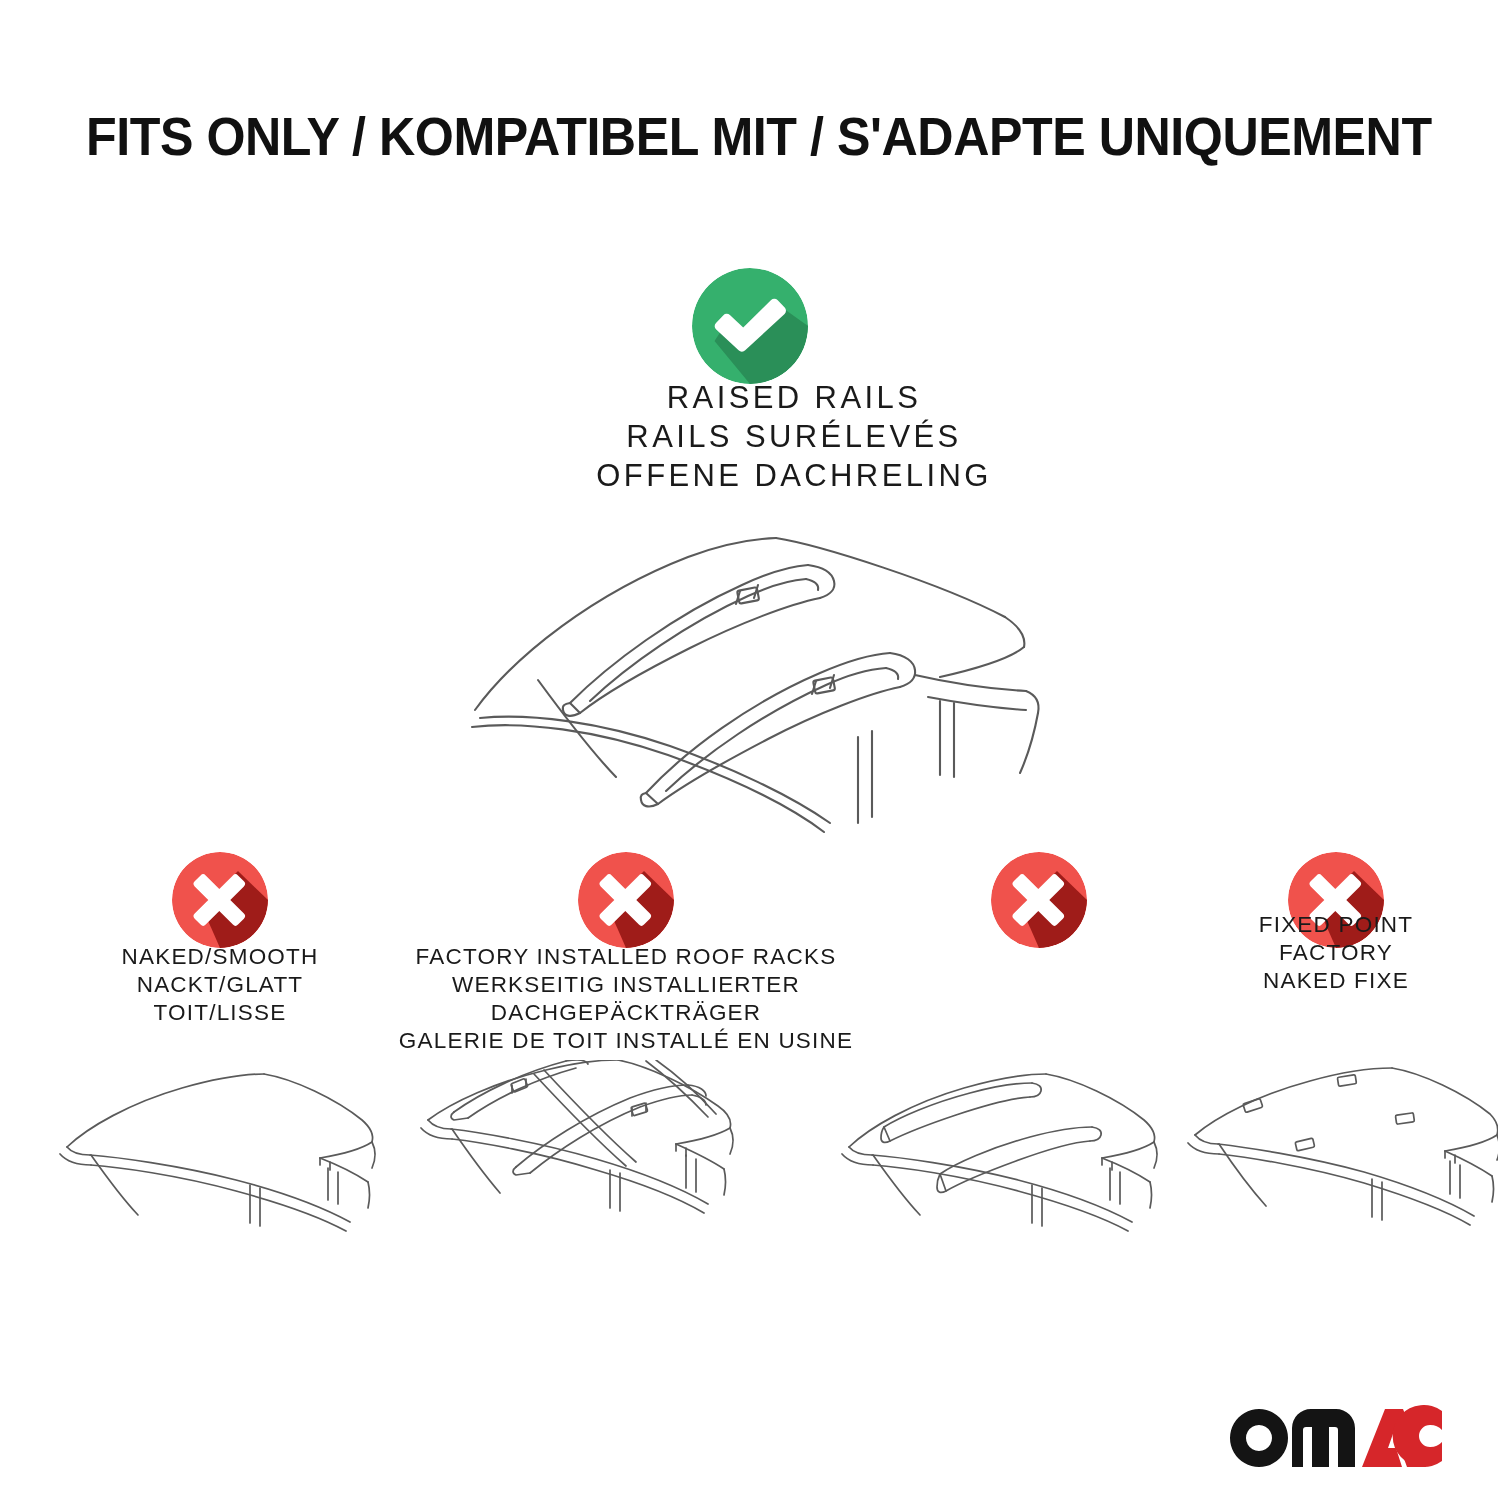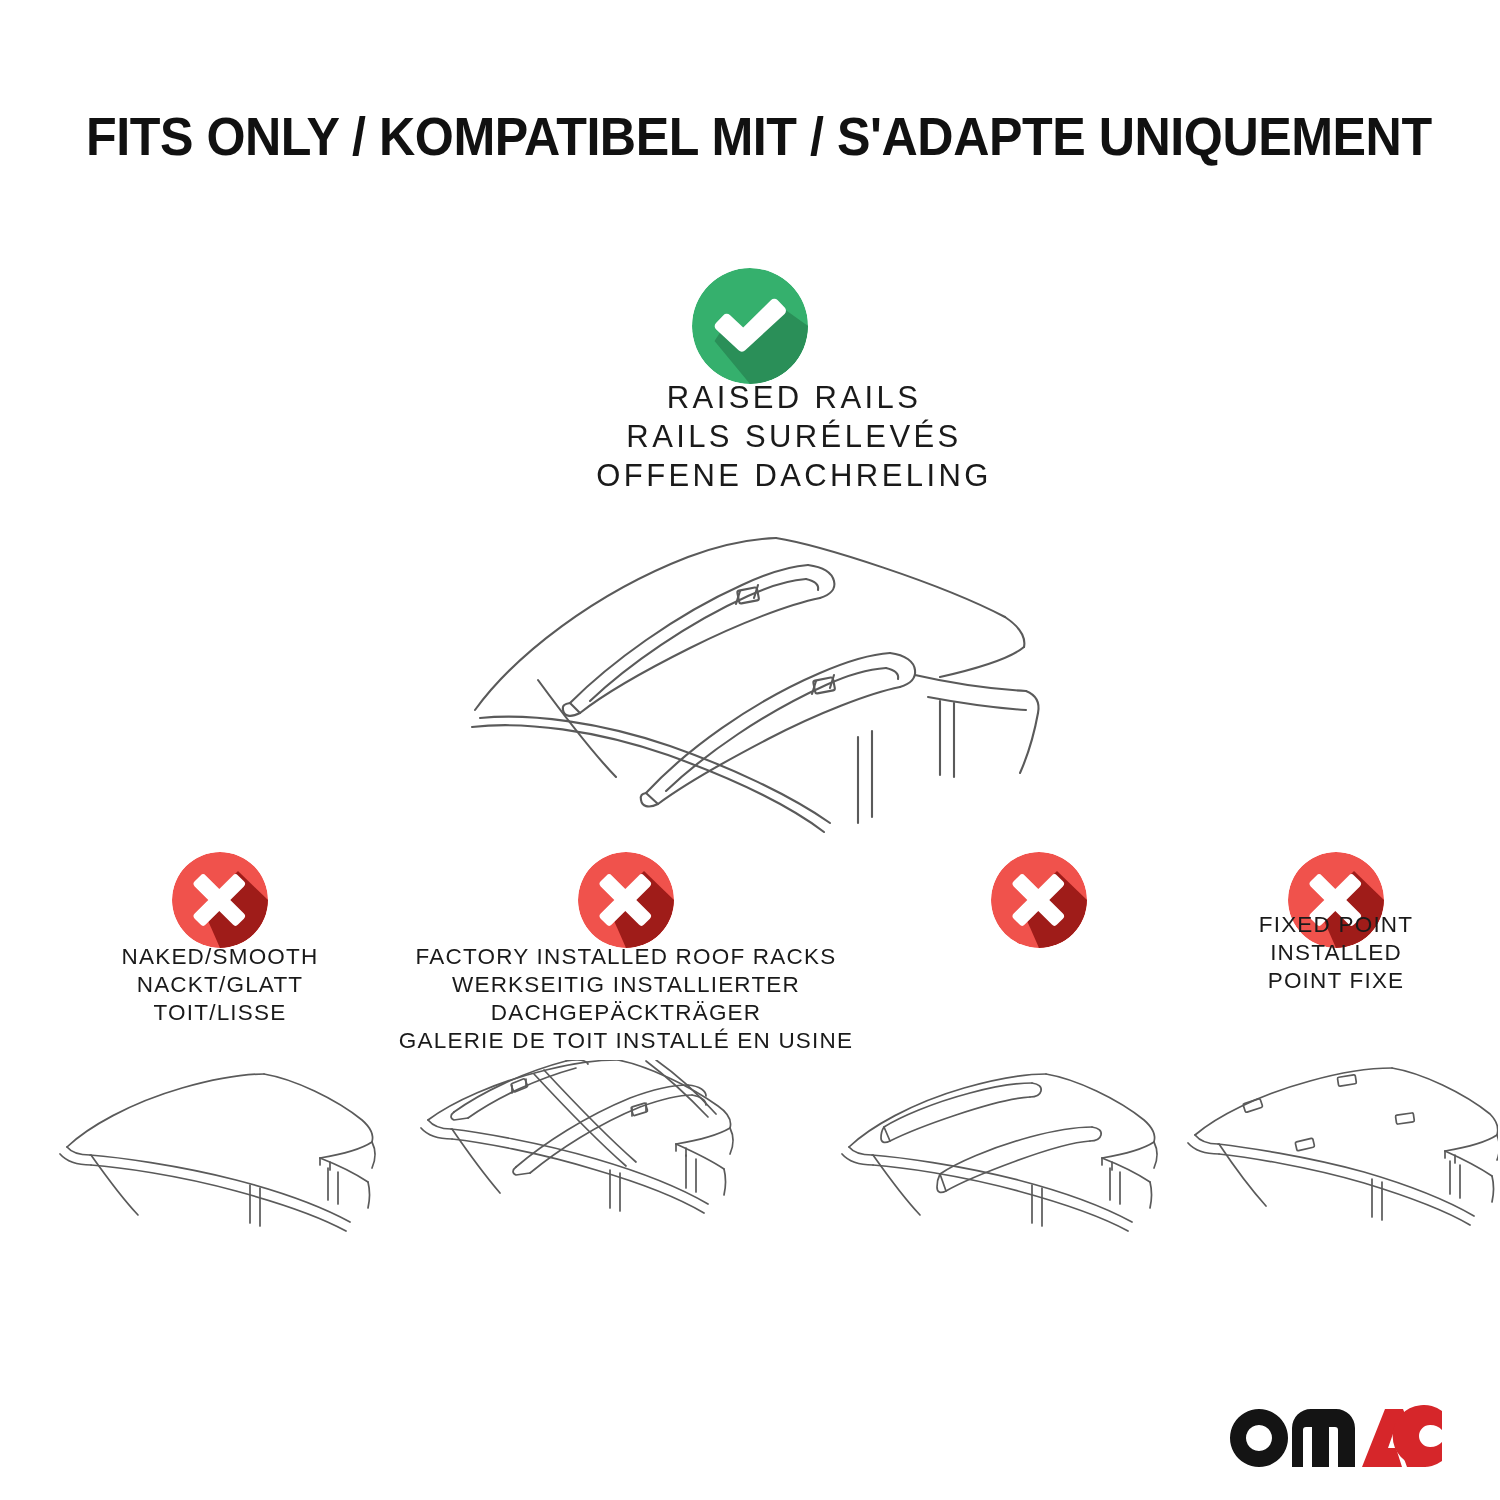--- a/index.html
+++ b/index.html
@@ -184,22 +184,22 @@
 
   <div class="col-label" style="left:35px; top:943px; width:370px;">
     <div>NAKED/SMOOTH</div>
     <div>NACKT/GLATT</div>
     <div>TOIT/LISSE</div>
   </div>
 
 
   <div class="col-label" style="left:1216px; top:911px; width:240px;">
     <div>FIXED POINT</div>
-    <div>INSTALLED</div>
-    <div>POINT FIXE</div>
+    <div>FACTORY</div>
+    <div>NAKED FIXE</div>
   </div>
 
   <div class="illus" style="left:58px; top:1065px;">
     <svg width="330" height="225" viewBox="0 0 330 225" fill="none" stroke="#5a5a5a" stroke-width="1.7" stroke-linecap="round" stroke-linejoin="round">
       <path d="M9 82 C30 62 72 38 124 23 C156 14 186 9 206 9"></path>
       <path d="M206 9 C236 14 278 34 304 55 C312 62 316 70 314 77"></path>
       <path d="M9 82 C14 88 22 90 32 90"></path>
       <path d="M32 90 C58 92 120 100 178 115 C228 128 268 144 292 157"></path>
       <path d="M2 89 C9 97 20 100 33 100"></path>
       <path d="M33 100 C60 102 120 110 178 126 C226 139 266 154 288 166"></path>

